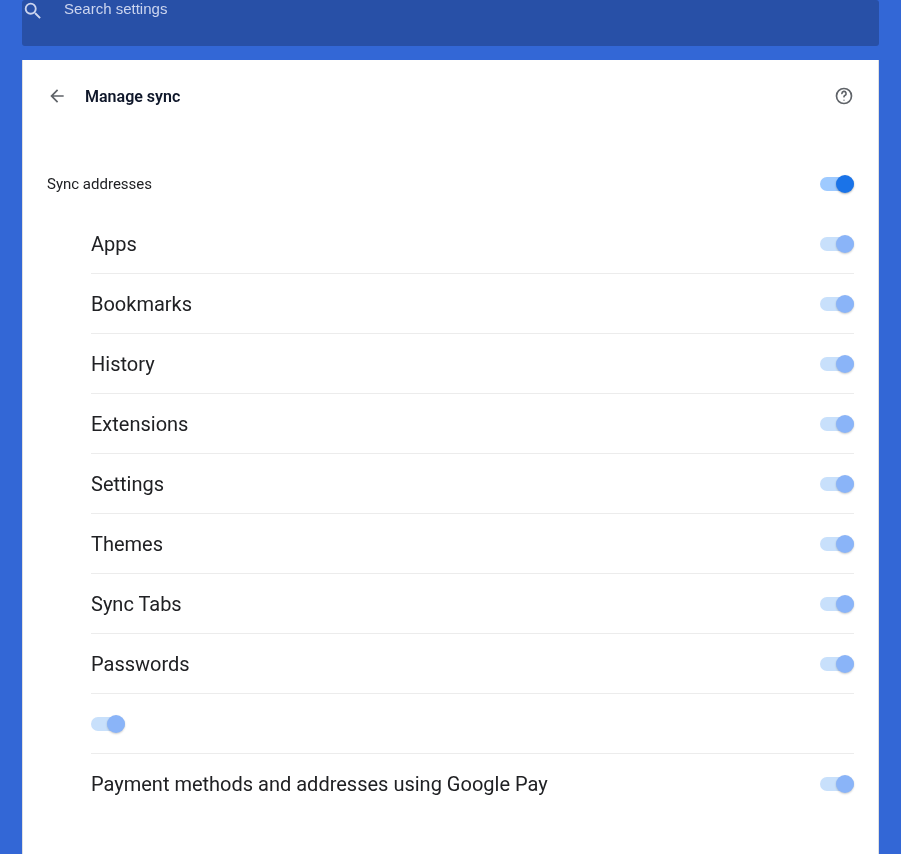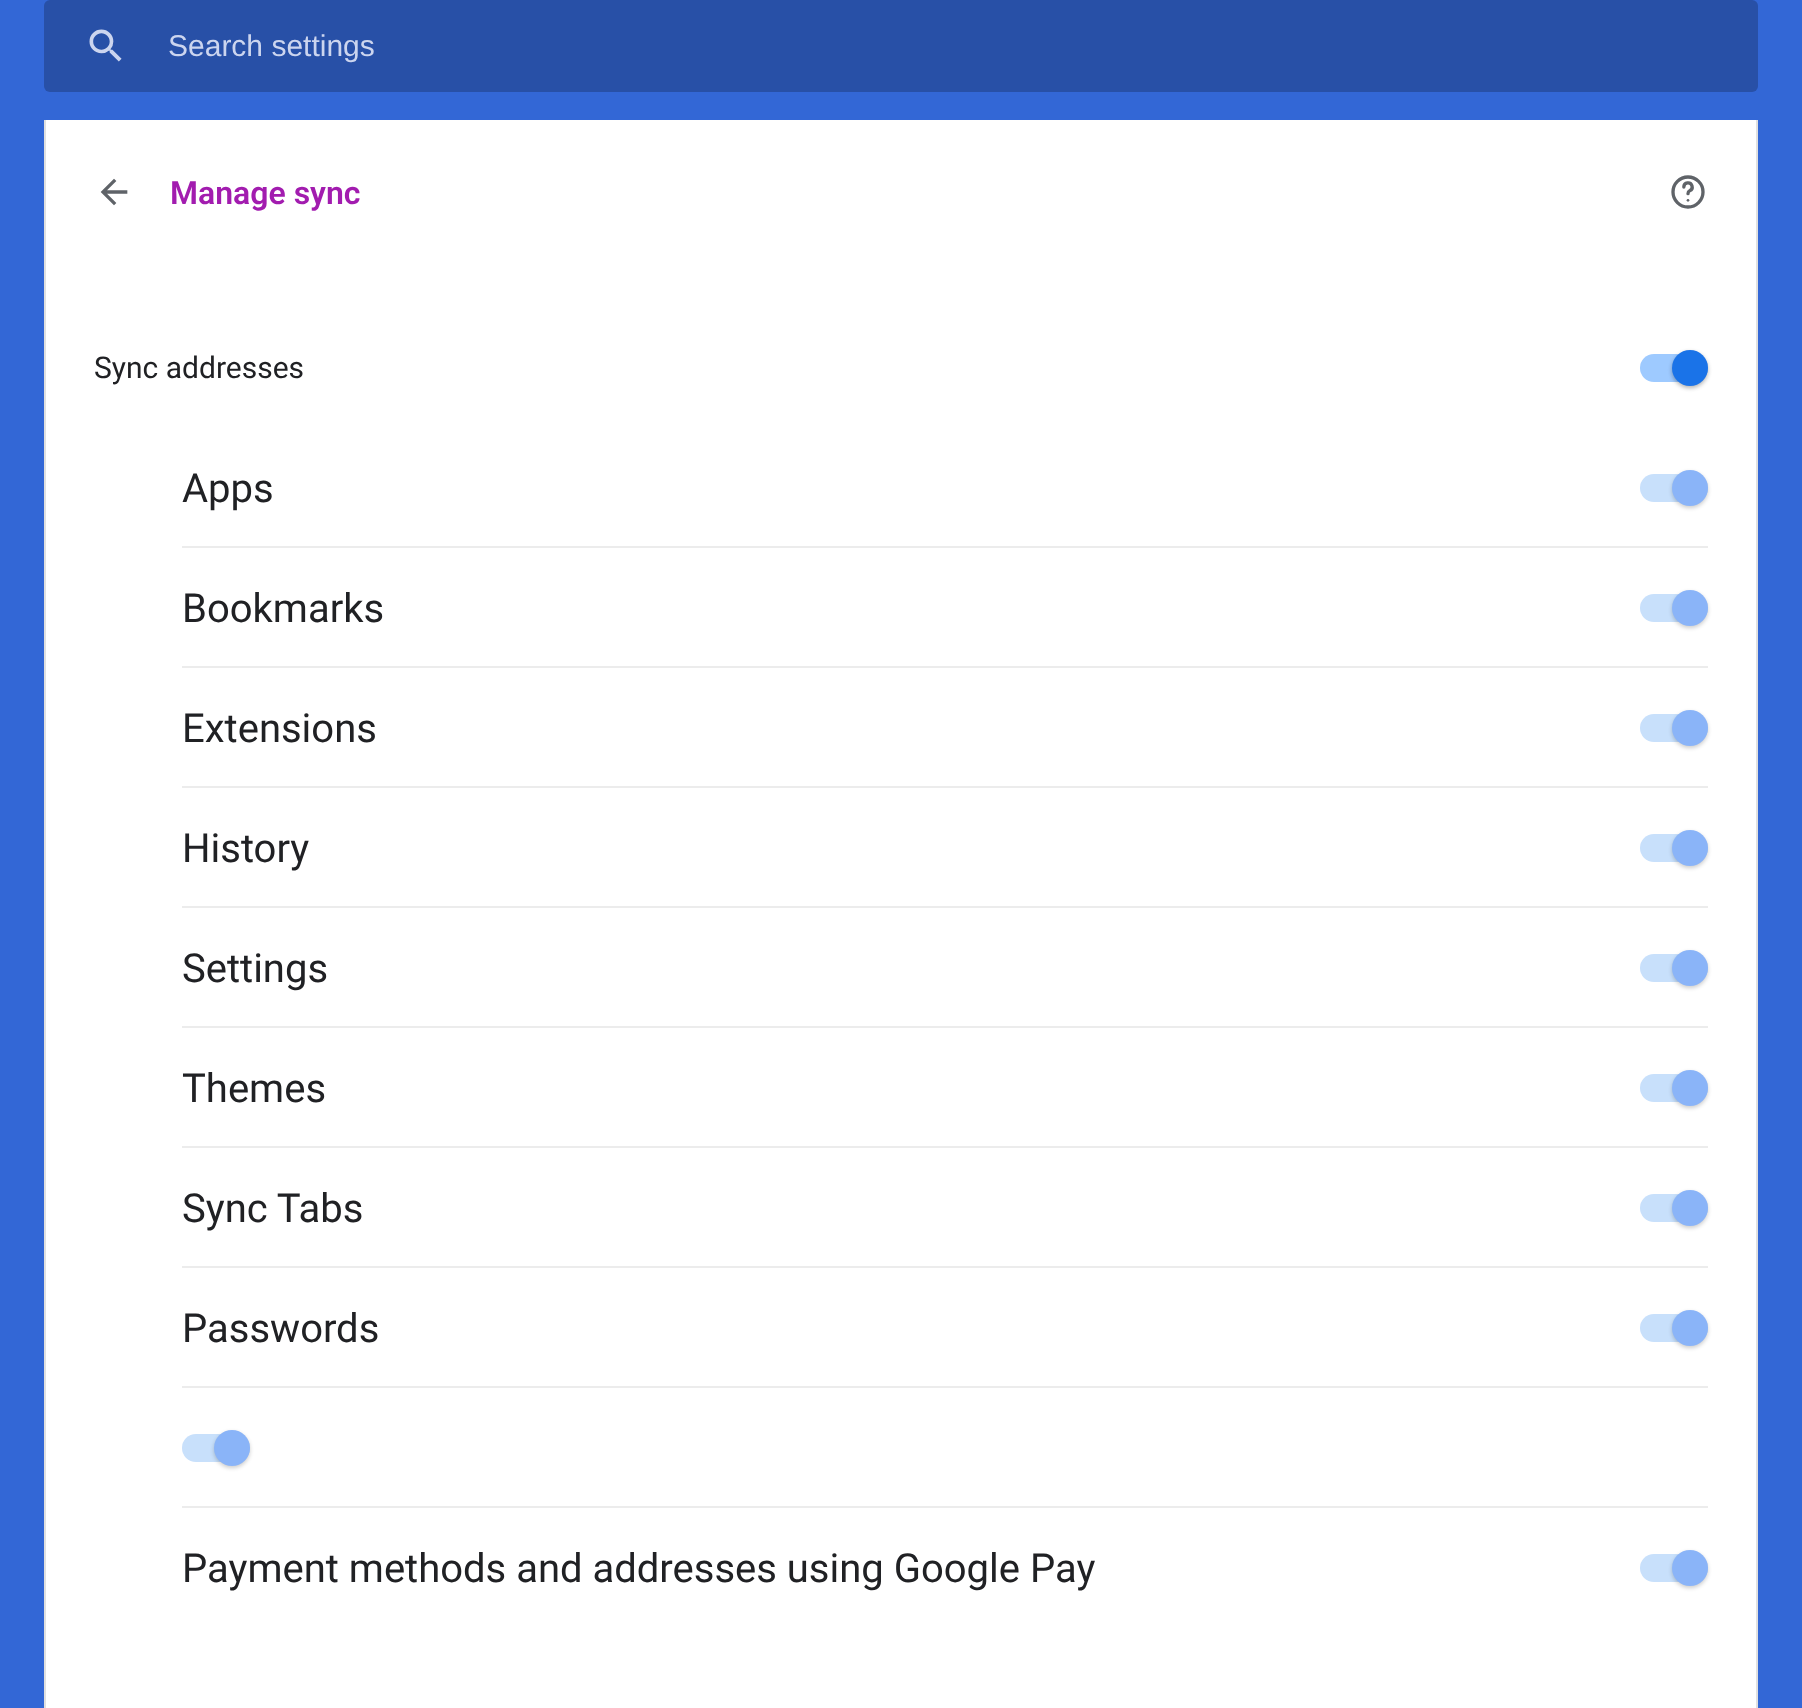--- a/index.html
+++ b/index.html
@@ -9,22 +9,22 @@
       width: 901px;
       height: 854px;
       overflow: hidden;
     }
     .search-bar {
       background: #2850a7;
       margin: 0 22px 0 22px;
       height: 46px;
       border-radius: 3px;
       display: flex;
-      align-items: center;
-      padding: 0 20px;
+      align-items: flex-start;
+      padding: 0 0;
     }
     .search-icon {
       fill: #ccd5ef;
       width: 22px;
       height: 22px;
     }
     .search-input {
       background: transparent;
       border: none;
       outline: none;
@@ -59,21 +59,21 @@
       margin-top: 4px;
     }
     .back-btn {
       width: 20px;
       height: 20px;
       fill: #5f6368;
       cursor: pointer;
       margin-right: 18px;
     }
     .page-title {
-      color: #a21caf;
+      color: #0f172a;
       font-size: 16px;
       font-weight: 600;
       flex: 1;
     }
     .help-icon {
       width: 20px;
       height: 20px;
       fill: none;
       stroke: #5f6368;
       stroke-width: 2;
@@ -179,27 +179,27 @@
             <div class="thumb"></div>
           </div>
       </div>
       <div class="sub-row">
         <div class="sub-label">Bookmarks</div>
         <div class="toggle on disabled">
             <div class="thumb"></div>
           </div>
       </div>
       <div class="sub-row">
+        <div class="sub-label">History</div>
+        <div class="toggle on disabled">
+            <div class="thumb"></div>
+          </div>
+      </div>
+      <div class="sub-row">
         <div class="sub-label">Extensions</div>
-        <div class="toggle on disabled">
-            <div class="thumb"></div>
-          </div>
-      </div>
-      <div class="sub-row">
-        <div class="sub-label">History</div>
         <div class="toggle on disabled">
             <div class="thumb"></div>
           </div>
       </div>
       <div class="sub-row">
         <div class="sub-label">Settings</div>
         <div class="toggle on disabled">
             <div class="thumb"></div>
           </div>
       </div>

